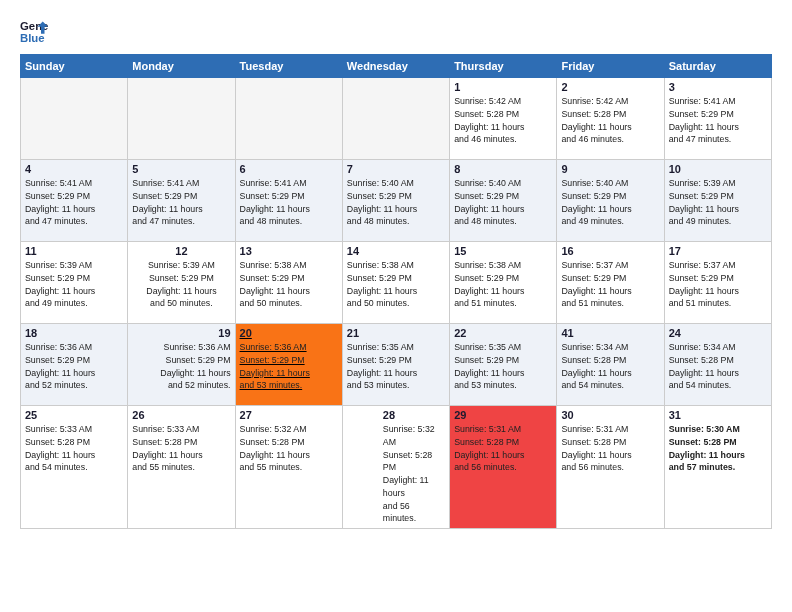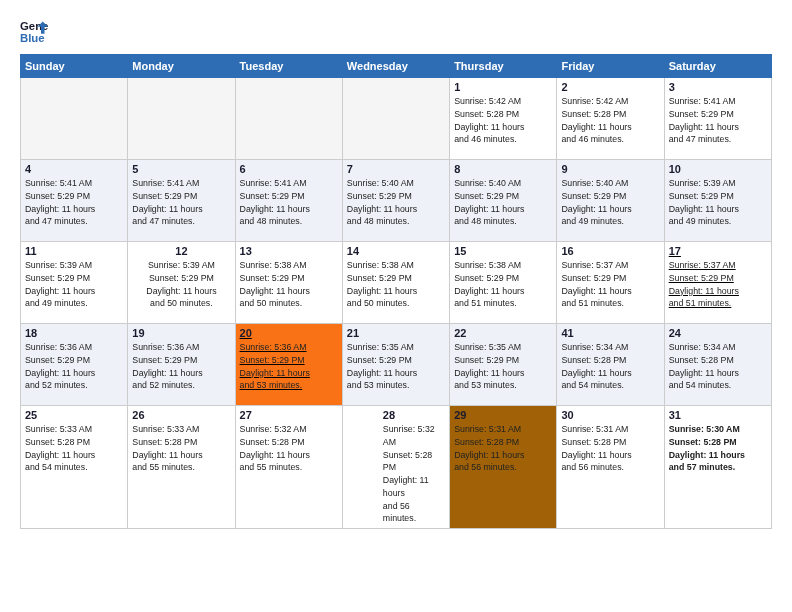--- a/index.html
+++ b/index.html
@@ -231,37 +231,37 @@
 Daylight: 11 hours
 and 51 minutes.</div>
           </td>
           <td style="background: rgb(255, 255, 255);">
             <div class="day-number">16</div>
             <div class="day-info" style="white-space: pre-line;">Sunrise: 5:37 AM
 Sunset: 5:29 PM
 Daylight: 11 hours
 and 51 minutes.</div>
           </td>
-          <td style="background: rgb(255, 255, 255); text-decoration: underline;">
+          <td style="background: rgb(255, 255, 255);">
             <div class="day-number">17</div>
             <div class="day-info" style="white-space: pre-line;">Sunrise: 5:37 AM
 Sunset: 5:29 PM
 Daylight: 11 hours
 and 51 minutes.</div>
           </td>
         </tr>
         <tr>
           <td style="background: rgb(238, 242, 248);">
             <div class="day-number">18</div>
             <div class="day-info" style="white-space: pre-line;">Sunrise: 5:36 AM
 Sunset: 5:29 PM
 Daylight: 11 hours
 and 52 minutes.</div>
           </td>
-          <td style="background: rgb(238, 242, 248);">
+          <td style="background: rgb(238, 242, 248); text-align: right;">
             <div class="day-number">19</div>
             <div class="day-info" style="white-space: pre-line;">Sunrise: 5:36 AM
 Sunset: 5:29 PM
 Daylight: 11 hours
 and 52 minutes.</div>
           </td>
           <td style="background: #f97316; text-decoration: underline;">
             <div class="day-number">20</div>
             <div class="day-info" style="white-space: pre-line;">Sunrise: 5:36 AM
 Sunset: 5:29 PM
@@ -319,21 +319,21 @@
 Daylight: 11 hours
 and 55 minutes.</div>
           </td>
           <td style="background: rgb(255, 255, 255); padding-left: 40px;">
             <div class="day-number">28</div>
             <div class="day-info" style="white-space: pre-line;">Sunrise: 5:32 AM
 Sunset: 5:28 PM
 Daylight: 11 hours
 and 56 minutes.</div>
           </td>
-          <td style="background: #a16207; margin-top: 33px;">
+          <td style="background: #ef4444; margin-top: 33px;">
             <div class="day-number">29</div>
             <div class="day-info" style="white-space: pre-line;">Sunrise: 5:31 AM
 Sunset: 5:28 PM
 Daylight: 11 hours
 and 56 minutes.</div>
           </td>
           <td style="background: rgb(255, 255, 255);">
             <div class="day-number">30</div>
             <div class="day-info" style="white-space: pre-line;">Sunrise: 5:31 AM
 Sunset: 5:28 PM

